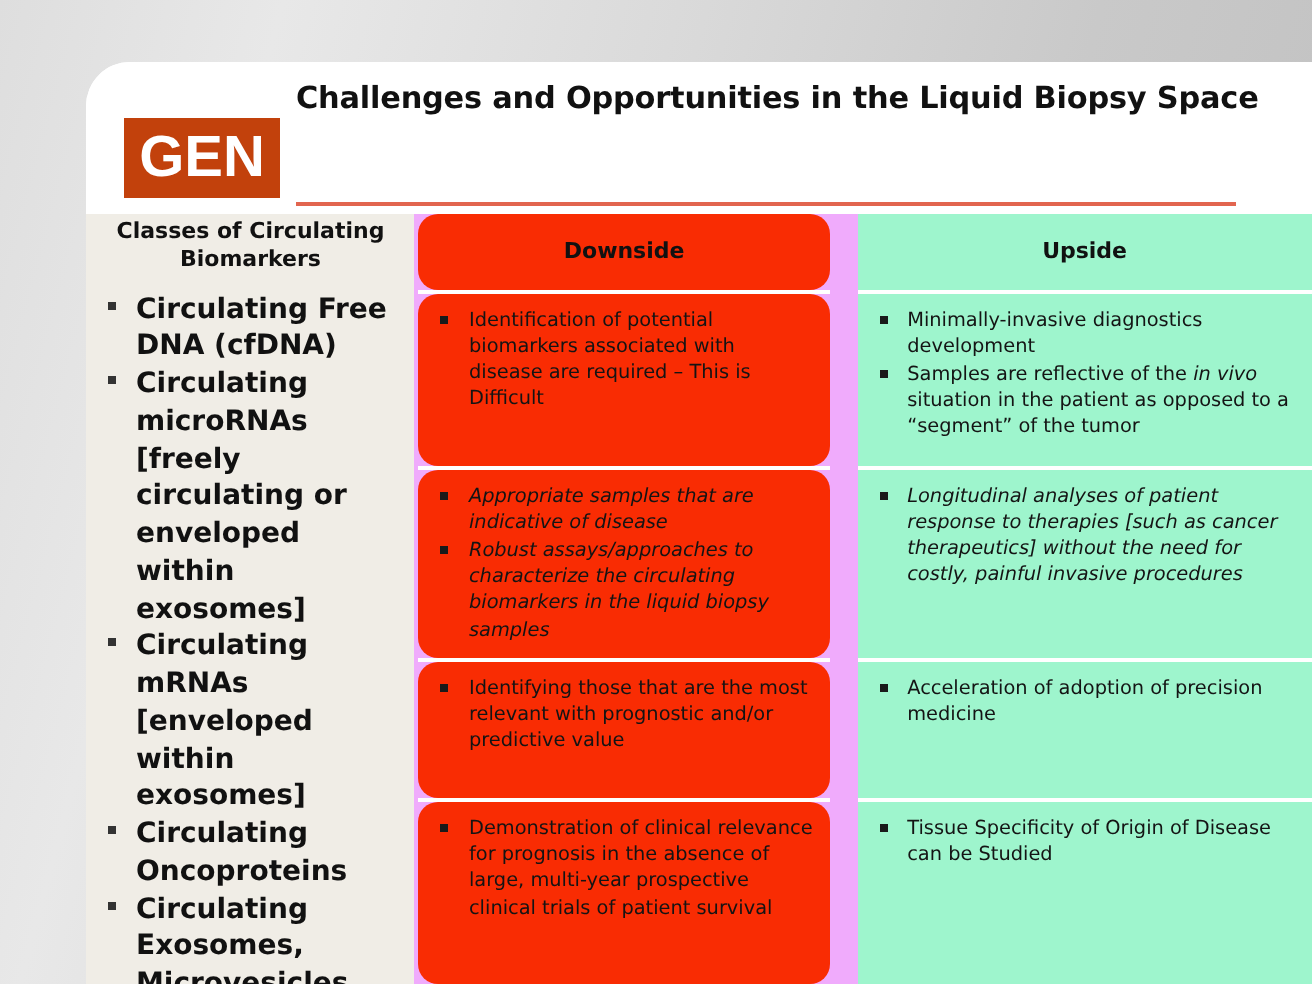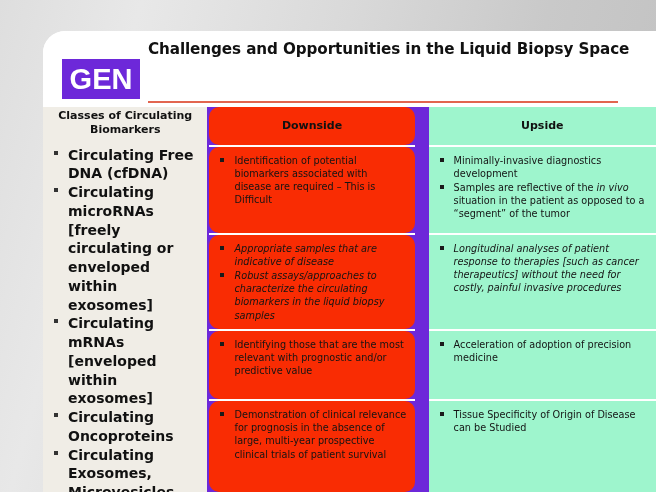--- a/index.html
+++ b/index.html
@@ -28,21 +28,21 @@
     position: relative;
     height: 76px;
     background: #ffffff;
   }
   .gen-logo {
     position: absolute;
     left: 19px;
     top: 28px;
     width: 78px;
     height: 40px;
-    background: #6d28d9;
+    background: #c2410c;
     display: flex;
     align-items: center;
     justify-content: center;
   }
   .gen-logo span {
     color: #ffffff;
     font-family: "Liberation Sans", sans-serif;
     font-weight: bold;
     font-size: 29px;
     letter-spacing: 0px;
@@ -69,21 +69,21 @@
     background: #e2654f;
   }
   
   .table {
     position: absolute;
     left: 0;
     top: 76px;
     width: 613px;
     height: 385px;
     display: flex;
-    background: #6d28d9;
+    background: #f0abfc;
   }
   .col {
     display: flex;
     flex-direction: column;
   }
   .col-left   { width: 170px; }
   .col-mid    { width: 212px; margin-left: 2px; }
   .col-right  { width: 235px; margin-left: 14px; }
 
   .cell {

